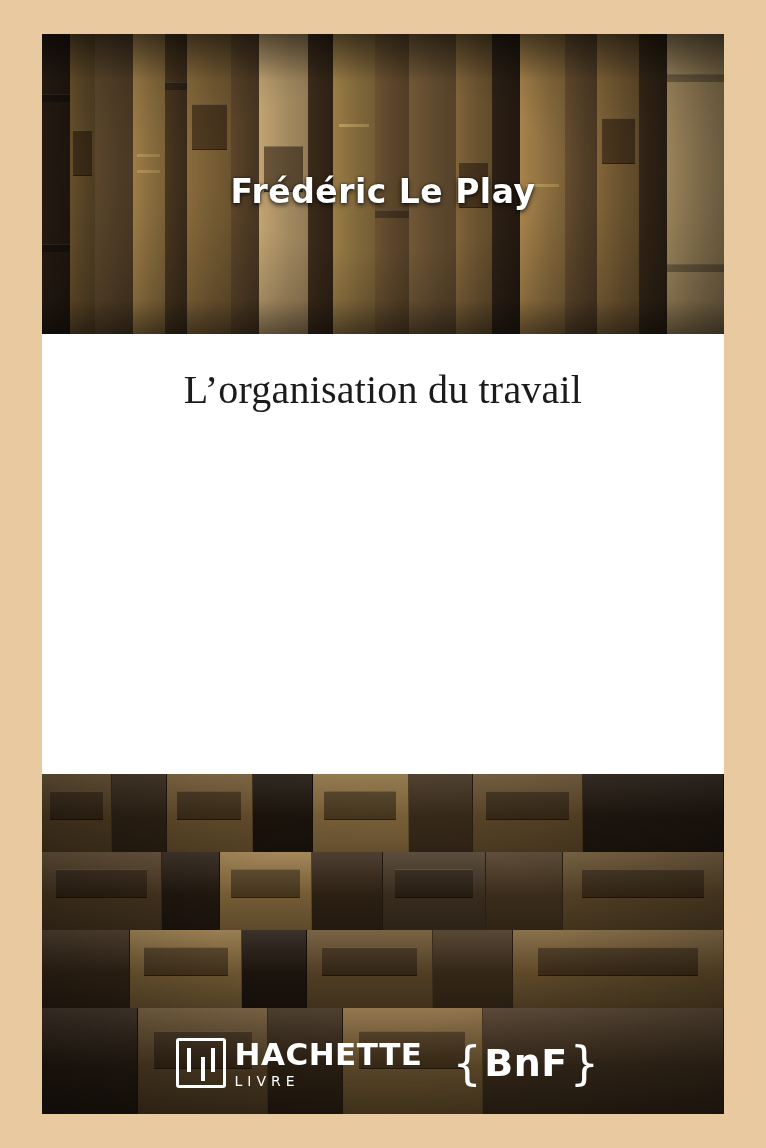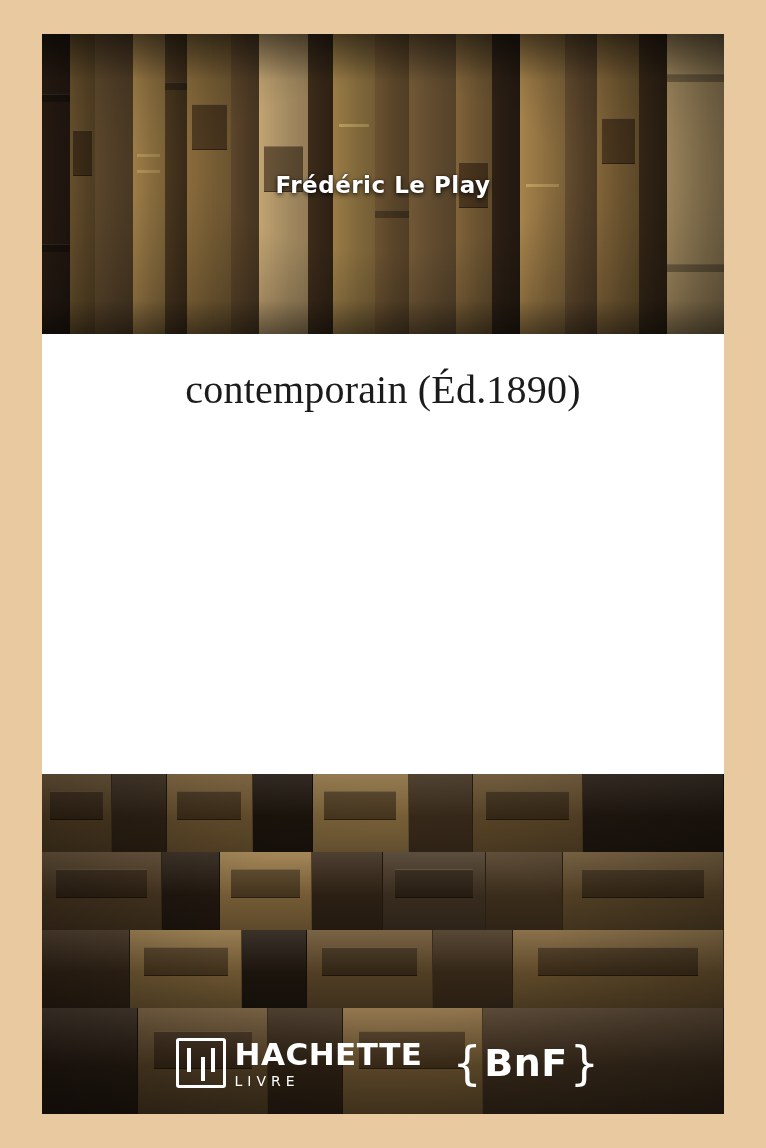--- a/index.html
+++ b/index.html
@@ -111,21 +111,21 @@
   
   .author {
     position: absolute;
     left: 0;
     right: 0;
     top: 138px;
     text-align: center;
     color: #ffffff;
     font-family: "DejaVu Sans", sans-serif;
     font-weight: bold;
-    font-size: 23px;
+    font-size: 33px;
     letter-spacing: 0.5px;
     text-shadow: 0 2px 5px rgba(0,0,0,0.75), 0 0 2px rgba(0,0,0,0.6);
     z-index: 5;
   }
 
   
   .title-area {
     position: absolute;
     left: 0;
     top: 300px;
@@ -322,21 +322,21 @@
       </div>
       <div class="band-shadow-top"></div>
       <div class="band-shadow-bottom"></div>
       <div class="vignette"></div>
     </div>
 
     <div class="author">Frédéric Le Play</div>
 
     <div class="title-area">
       <div class="title">
-        <div>contemporain (Éd.1890)</div>
+        <div>L’organisation du travail</div>
       </div>
     </div>
 
     <div class="band band-bottom">
       <div class="stack" style="top:0">
         <div class="book" style="width:70px;background:#6d5330">
             <div class="plate"></div>
           </div>
         <div class="book" style="width:54px;background:#3f2e1c"></div>
         <div class="book" style="width:86px;background:#8a6b3d">

